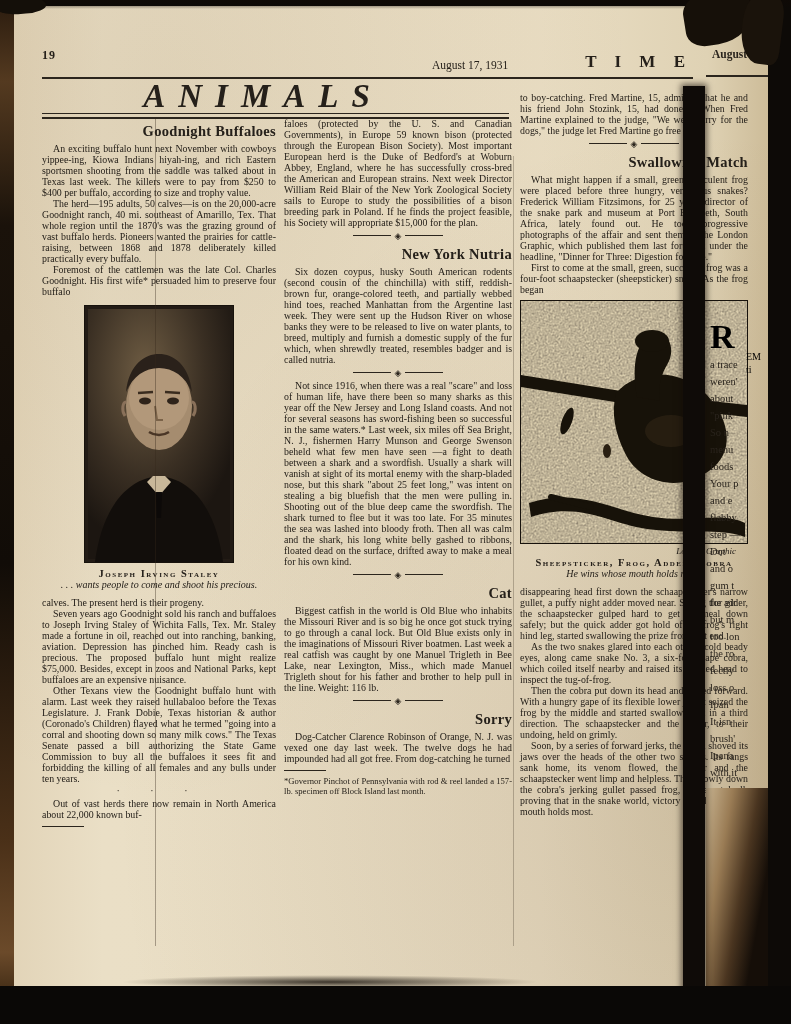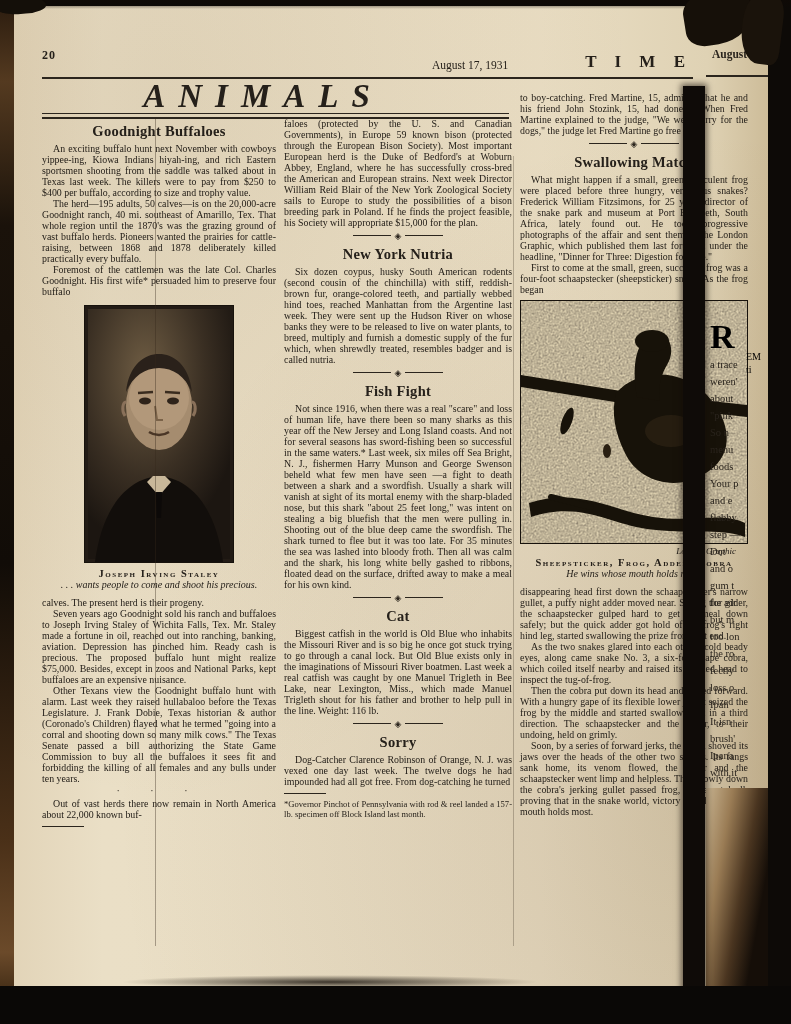--- a/index.html
+++ b/index.html
@@ -40,21 +40,21 @@
   .section-title { position:absolute; left:16px; top:72px; width:470px; text-align:center;
       font-size:33px; font-weight:bold; font-style:italic; letter-spacing:13px; }
   .section-rule { position:absolute; left:30px; top:107px; width:467px; height:6px;
       border-top:1px solid #2b251d; border-bottom:2.5px solid #2b251d; }
 
   
   .col { position:absolute; font-size:9.9px; line-height:11px; text-align:justify; }
   .col-1 { left:30px;  top:114px; width:234px; }
   .col-2 { left:272px; top:112px; width:228px; }
   .col-3 { left:508px; top:86px;  width:228px; }
-  .art-head { font-size:14.5px; font-weight:bold; line-height:17px; text-align:center;
+  .art-head { font-size:14.5px; font-weight:bold; line-height:17px; text-align:right;
       margin:3px 0 3px 0; letter-spacing:0.3px; }
   .col p { text-indent:11px; }
   .col p.noindent { text-indent:0; }
   .divider { display:flex; align-items:center; justify-content:center; height:15px; color:#2b251d; }
   .divider::before, .divider::after { content:""; width:38px; height:1px; background:#2b251d; margin:0 4px; }
   .divider .gem::before { content:"◈"; font-size:9px; }
   .dots-divider { text-align:center; letter-spacing:14px; font-size:10px; height:14px; line-height:14px; }
   .footnote { font-size:8.6px; line-height:10px; margin-top:5px; text-align:justify; }
   .footnote-rule { width:42px; height:1px; background:#2b251d; margin:6px 0 3px 0; }
 
@@ -77,21 +77,21 @@
       white-space:pre-line; color:#2a241d; }
   .sliver-image { position:absolute; left:0; top:788px; width:62px; height:200px;
       background:linear-gradient(100deg,#c9b592 0%,#9a7c55 28%,#4a3520 55%,#150e08 78%); }
 </style>
 </head>
 <body>
 
 <div class="screen">
   <div class="page">
 
-    <div class="pageno">20</div>
+    <div class="pageno">19</div>
     <div class="masthead">T I M E</div>
     <div class="issue-date">August 17, 1931</div>
     <div class="header-rule"></div>
     <div class="section-title">ANIMALS</div>
     <div class="section-rule"></div>
 
     <div class="col col-1">
       <div class="art-head">Goodnight Buffaloes</div>
       <p>An exciting buffalo hunt next November with cowboys yippee-ing, Kiowa Indians hiyah-ing, and rich Eastern sportsmen shooting from the saddle was talked about in Texas last week. The killers were to pay from $250 to $400 per buffalo, according to size and trophy value.</p>
       <p>The herd—195 adults, 50 calves—is on the 20,000-acre Goodnight ranch, 40 mi. southeast of Amarillo, Tex. That whole region until the 1870's was the grazing ground of vast buffalo herds. Pioneers wanted the prairies for cattle-raising, between 1868 and 1878 deliberately killed practically every buffalo.</p>
@@ -138,21 +138,20 @@
       <div class="divider">
           <span class="gem"></span>
         </div>
 
       <div class="art-head">New York Nutria</div>
       <p>Six dozen coypus, husky South American rodents (second cousin of the chinchilla) with stiff, reddish-brown fur, orange-colored teeth, and partially webbed hind toes, reached Manhattan from the Argentine last week. They were sent up the Hudson River on whose banks they were to be released to live on water plants, to breed, multiply and furnish a domestic supply of the fur which, when shrewdly treated, resembles badger and is called nutria.</p>
       <div class="divider">
           <span class="gem"></span>
         </div>
 
-      <div class="art-head">Fish Fight</div>
       <p>Not since 1916, when there was a real "scare" and loss of human life, have there been so many sharks as this year off the New Jersey and Long Island coasts. And not for several seasons has sword-fishing been so successful in the same waters.* Last week, six miles off Sea Bright, N. J., fishermen Harry Munson and George Swenson beheld what few men have seen —a fight to death between a shark and a swordfish. Usually a shark will vanish at sight of its mortal enemy with the sharp-bladed nose, but this shark "about 25 feet long," was intent on stealing a big bluefish that the men were pulling in. Shooting out of the blue deep came the swordfish. The shark turned to flee but it was too late. For 35 minutes the sea was lashed into bloody froth. Then all was calm and the shark, his long white belly gashed to ribbons, floated dead on the surface, drifted away to make a meal for his own kind.</p>
       <div class="divider">
           <span class="gem"></span>
         </div>
 
       <div class="art-head">Cat</div>
       <p>Biggest catfish in the world is Old Blue who inhabits the Missouri River and is so big he once got stuck trying to go through a canal lock. But Old Blue exists only in the imaginations of Missouri River boatmen. Last week a real catfish was caught by one Manuel Trigleth in Bee Lake, near Lexington, Miss., which made Manuel Trigleth shout for his father and brother to help pull in the line. Weight: 116 lb.</p>
       <div class="divider">
           <span class="gem"></span>
         </div>

